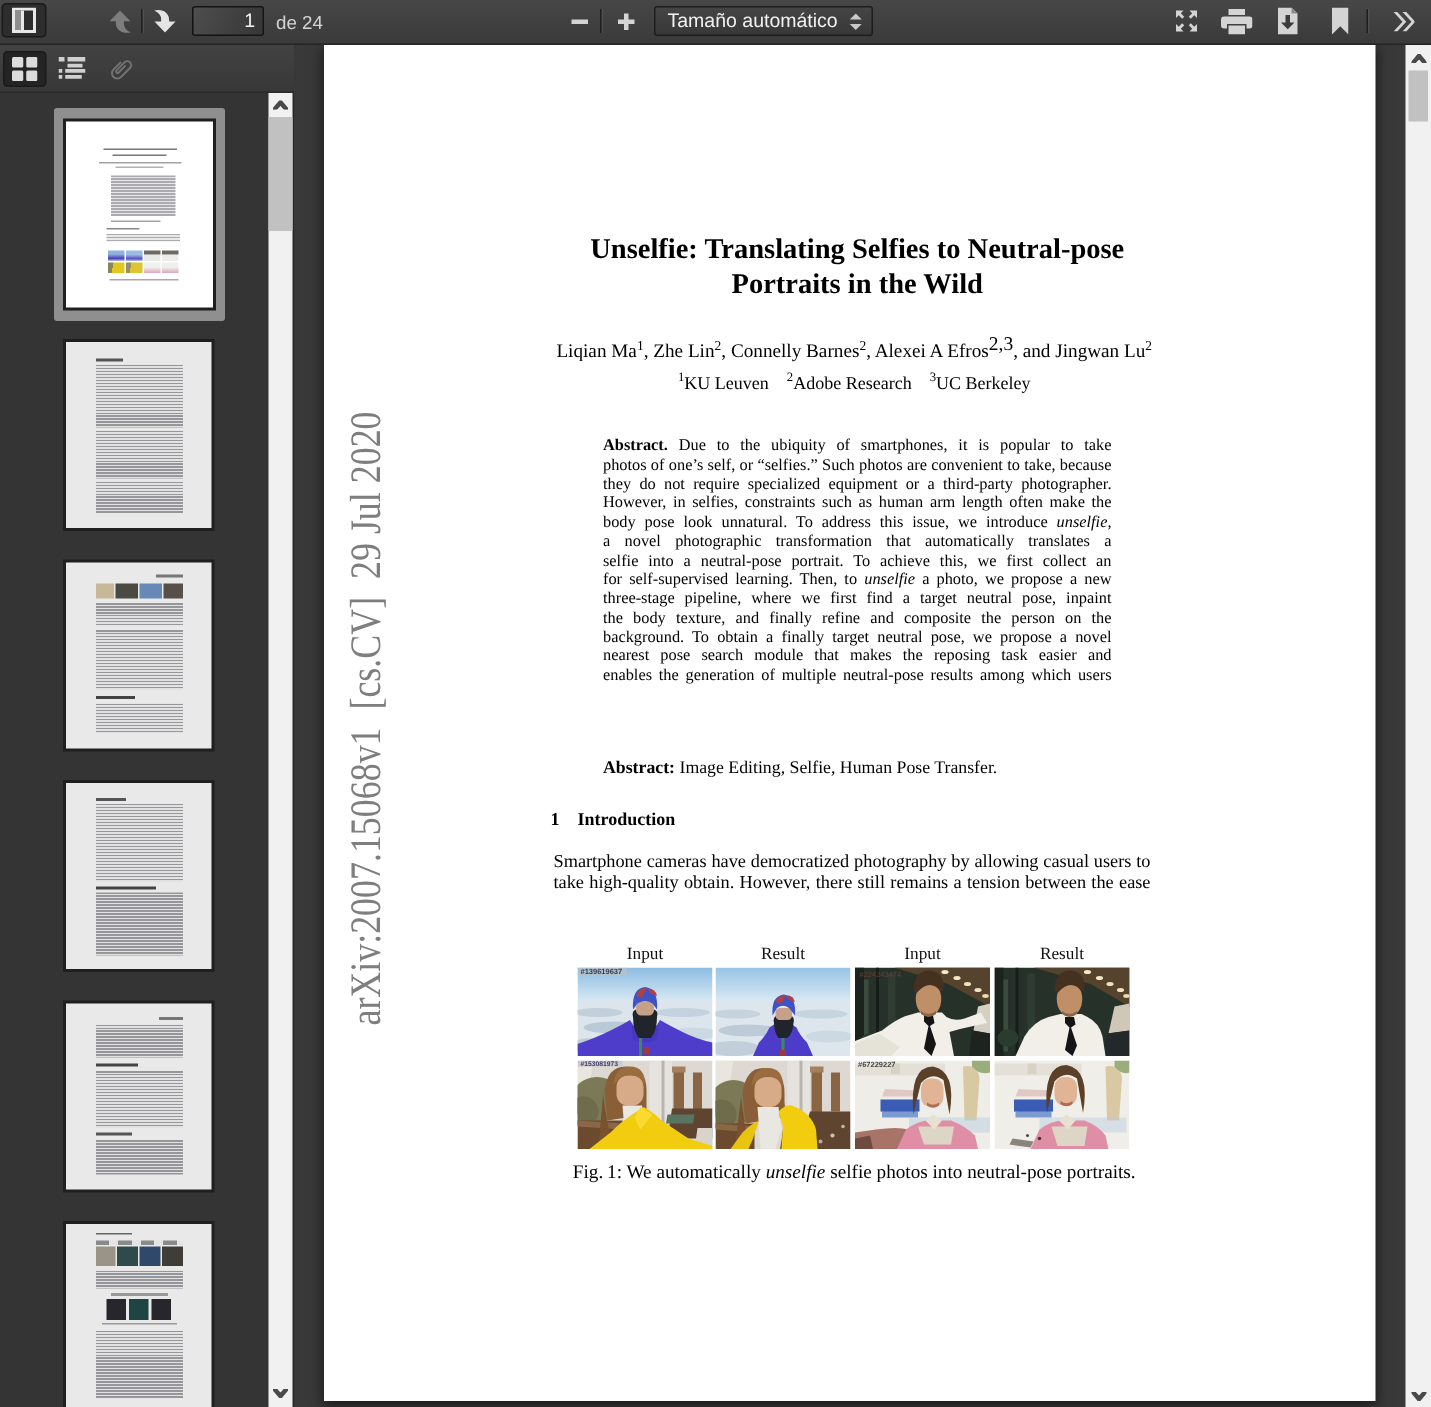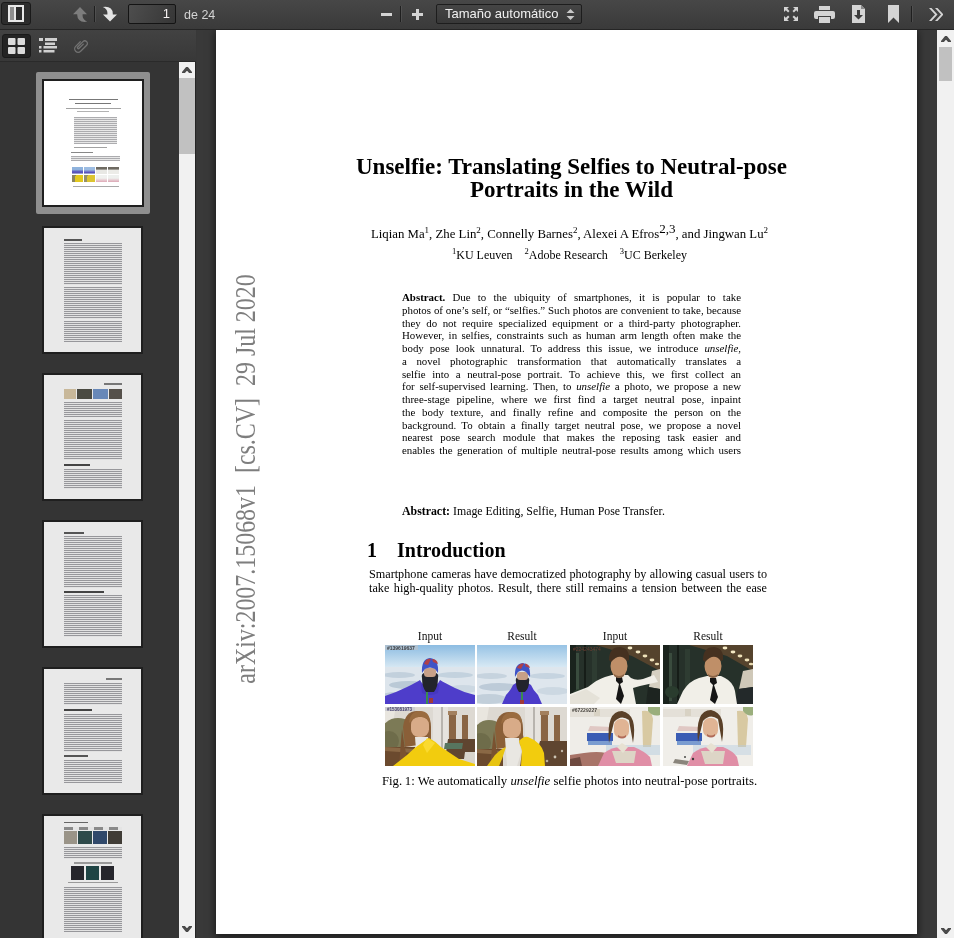--- a/index.html
+++ b/index.html
@@ -208,21 +208,21 @@
 </div>
 
 <div id="main-bg"></div>
 <div id="page">
 
   <div class="abs" style="left:29px; top:449px; width:0; height:0;">
     <div style="position:absolute; white-space:nowrap; transform:translate(-50%,-50%) rotate(-90deg) scaleX(0.825);
         font-family:'Liberation Serif',serif; font-size:29px; color:#7e7e7e;">arXiv:2007.15068v1&nbsp; [cs.CV]&nbsp; 29 Jul 2020</div>
   </div>
 
-  <div class="abs" style="left:5px; top:125px; width:701px; text-align:center; font-weight:bold; font-size:23px; line-height:23px; color:#000;">
+  <div class="abs" style="left:5px; top:125px; width:701px; text-align:center; font-weight:bold; font-size:19px; line-height:23px; color:#000;">
     Unselfie: Translating Selfies to Neutral-pose<br>Portraits in the Wild</div>
 
   <div class="abs" style="left:3px; top:191px; width:701px; text-align:center; font-size:12.8px; color:#000;">
     Liqian Ma<sup style="font-size:9px;">1</sup>, Zhe Lin<sup style="font-size:9px;">2</sup>, Connelly Barnes<sup style="font-size:9px;">2</sup>, Alexei A Efros<sup style="font-size:13px;">2,3</sup>, and Jingwan Lu<sup style="font-size:9px;">2</sup></div>
 
   <div class="abs" style="left:3px; top:216px; width:701px; text-align:center; font-size:12px; color:#000;">
     <sup style="font-size:8.5px;">1</sup>KU Leuven&nbsp;&nbsp;&nbsp;&nbsp;<sup style="font-size:8.5px;">2</sup>Adobe Research&nbsp;&nbsp;&nbsp;&nbsp;<sup style="font-size:8.5px;">3</sup>UC Berkeley</div>
 
   <div class="abs" style="left:186px; top:261px; width:339px; font-size:10.9px; line-height:12.75px; color:#000;">
     <div class="just line"><b>Abstract.</b> Due to the ubiquity of smartphones, it is popular to take</div>
@@ -236,26 +236,26 @@
     <div class="just line">three-stage pipeline, where we first find a target neutral pose, inpaint</div>
     <div class="just line">the body texture, and finally refine and composite the person on the</div>
     <div class="just line">background. To obtain a finally target neutral pose, we propose a novel</div>
     <div class="just line">nearest pose search module that makes the reposing task easier and</div>
     <div class="just line">enables the generation of multiple neutral-pose results among which users</div>
   </div>
 
   <div class="abs" style="left:186px; top:474px; width:400px; font-size:11.85px; color:#000;">
     <b>Abstract:</b> Image Editing, Selfie, Human Pose Transfer.</div>
 
-  <div class="abs" style="left:151px; top:509px; font-size:20px; font-weight:bold; color:#000;">
+  <div class="abs" style="left:151px; top:509px; font-size:12px; font-weight:bold; color:#000;">
     1&nbsp;&nbsp;&nbsp;&nbsp;Introduction</div>
 
   <div class="abs" style="left:153px; top:537px; width:398px; font-size:12.2px; line-height:14.4px; color:#000;">
     <div class="just line">Smartphone cameras have democratized photography by allowing casual users to</div>
-    <div class="just line">take high-quality photos. Result, there still remains a tension between the ease</div>
+    <div class="just line">take high-quality obtain. However, there still remains a tension between the ease</div>
   </div>
 
   <div class="abs" style="left:169px; top:600px; width:90px; text-align:center; font-size:11.5px;">Input</div>
   <div class="abs" style="left:261px; top:600px; width:90px; text-align:center; font-size:11.5px;">Result</div>
   <div class="abs" style="left:354px; top:600px; width:90px; text-align:center; font-size:11.5px;">Input</div>
   <div class="abs" style="left:447px; top:600px; width:90px; text-align:center; font-size:11.5px;">Result</div>
 
   <svg class="abs" style="left:169px; top:615px;" width="90" height="59" viewBox="0 0 90 59">
     <defs>
         <linearGradient id="sky1" x1="0" y1="0" x2="0" y2="1">

